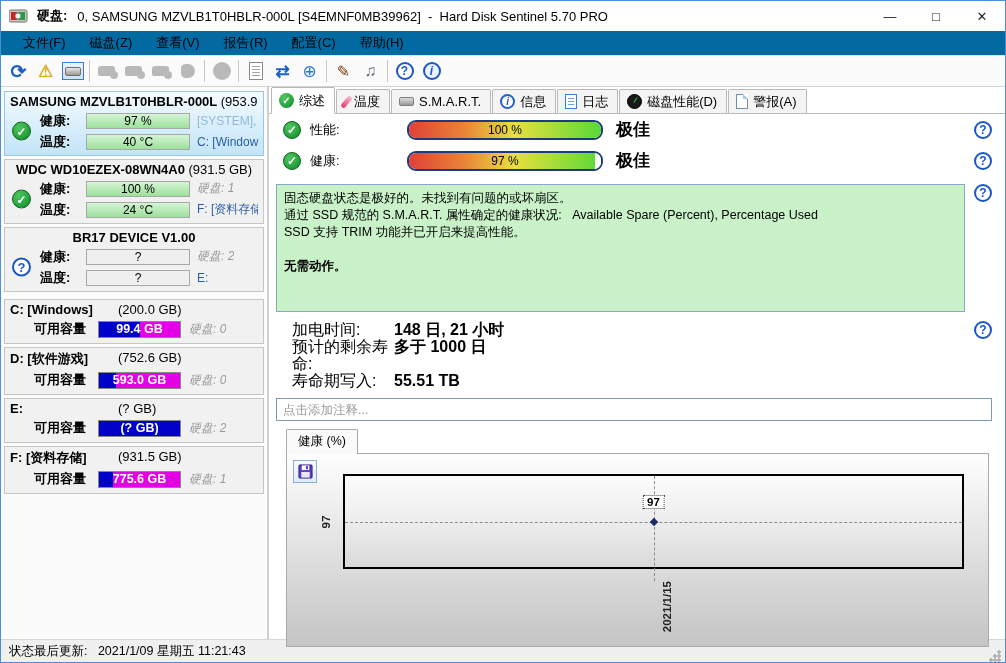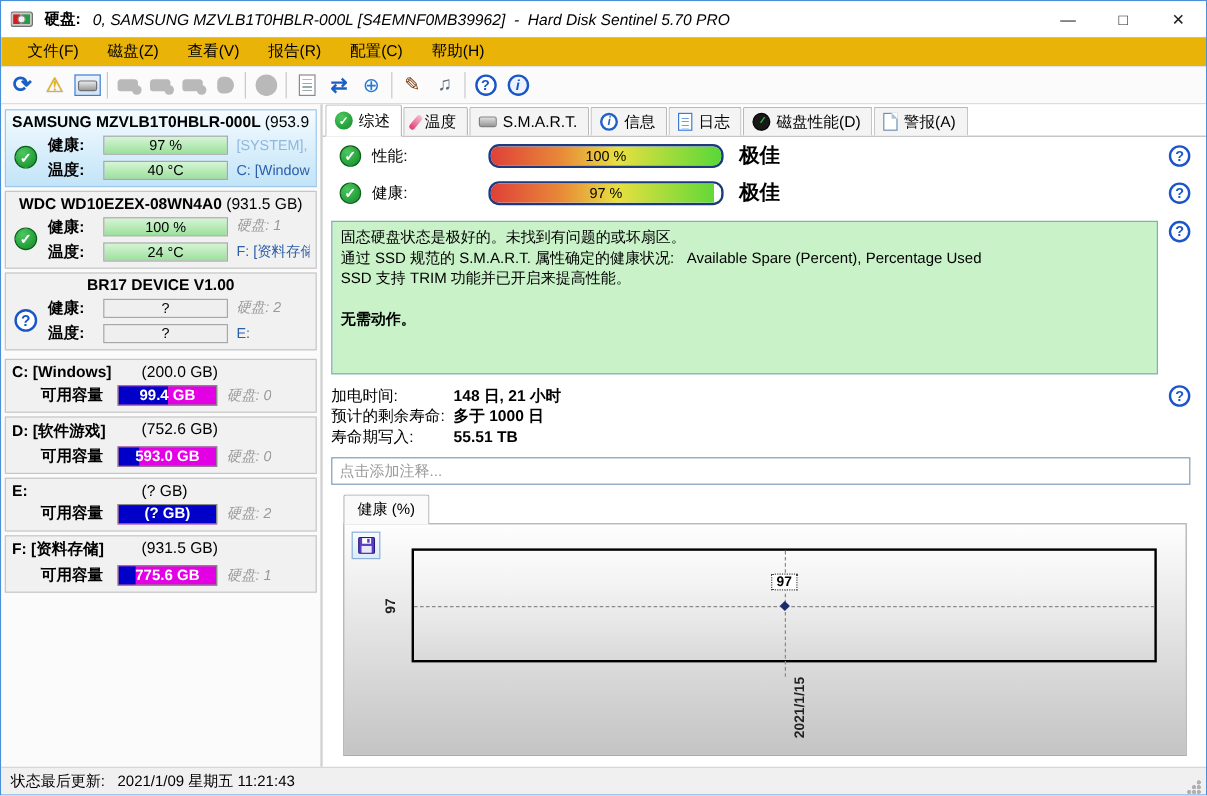--- a/index.html
+++ b/index.html
@@ -4,26 +4,26 @@
 <style>
   * { box-sizing: border-box; margin: 0; padding: 0; }
   html,body { width:1006px; height:663px; }
   body { font-family: "Liberation Sans", sans-serif; font-size: 13px; color:#000; background:#fff; }
   .window { width:1006px; height:663px; border:1px solid #4a90d9; display:flex; flex-direction:column; overflow:hidden; background:#fff; }
 
   
   .titlebar { height:30px; display:flex; align-items:center; background:#fff; padding-left:8px; flex:none; }
   .app-icon { width:20px; height:16px; margin-right:8px; flex:none; }
   .title-label { font-weight:bold; margin-right:10px; }
-  .title-text { white-space:pre;font-style:italic; }
+  .title-text { white-space:pre; }
   .win-controls { margin-left:auto; display:flex; height:30px; }
   .win-btn { width:46px; height:30px; display:flex; align-items:center; justify-content:center; font-size:13px; color:#222; cursor:default; }
 
   
-  .menubar { height:25px; display:flex; align-items:center; background:#eab308; border-bottom:1px solid #e3e3e3; padding-left:10px; flex:none; }
+  .menubar { height:25px; display:flex; align-items:center; background:#0369a1; border-bottom:1px solid #e3e3e3; padding-left:10px; flex:none; }
   .menu-item { padding:3px 12px; }
 
   
   .toolbar { height:31px; display:flex; align-items:center; background:#fbfbfb; border-bottom:1px solid #d5d5d5; padding-left:4px; flex:none; }
   .tbi { width:27px; height:26px; display:flex; align-items:center; justify-content:center; }
   .tb-sep { width:1px; height:22px; background:#c8c8c8; margin:0 3px; flex:none; }
   .g-refresh { color:#1b5fc4; font-size:19px; font-weight:bold; }
   .g-warn { color:#f0b400; font-size:17px; text-shadow:0 0 1px #806000; }
   .disk-framed { width:22px; height:18px; border:1px solid #3a7bd5; background:linear-gradient(#eaf3fc,#cfe3f7); display:flex; align-items:center; justify-content:center; }
   .disk-shape { width:16px; height:9px; background:linear-gradient(#e8e8e8,#9a9a9a); border:1px solid #707070; border-radius:2px; }
@@ -96,21 +96,21 @@
   .help-right { margin-left:auto; }
   .help-ico { width:18px; height:18px; border-radius:50%; border:2px solid #1a56c8; color:#1a56c8; background:#fff; font-weight:bold; font-size:12px; display:flex; align-items:center; justify-content:center; flex:none; }
 
   .box-row { display:flex; padding:8px 13px 0 7px; flex:none; }
   .status-box { flex:1; height:128px; background:#c9f2c9; border:1px solid #88a8c8; padding:5px 7px; font-size:12.5px; line-height:17px; overflow:hidden; }
   .status-box .ln { min-height:17px; white-space:pre-wrap; }
   .status-box .ln.bold { font-weight:bold; }
   .box-row .help-ico { margin-left:9px; }
 
   .stats-row { display:flex; padding:9px 13px 0 7px; flex:none; }
-  .stats-grid { font-size:13px; line-height:17px; }
+  .stats-grid { font-size:16px; line-height:17px;margin-left:16px; }
   .stat-line { display:flex; }
   .stat-label { width:102px; flex:none; }
   .stat-value { font-weight:bold; }
   .retest-wrap { margin-left:auto; display:flex; align-items:flex-start; gap:8px; }
   .retest-btn { width:108px; height:25px; border:2px solid #26428c; border-radius:4px; background:linear-gradient(#ffffff,#f1f1f1); font-size:13px; font-family:inherit; }
 
   .comment-row { padding:9px 13px 0 7px; flex:none; }
   .comment-input { width:100%; height:23px; border:1px solid #7f9db9; padding:0 6px; font-size:12.5px; font-family:inherit; color:#404040; }
   .comment-input::placeholder { color:#9a9a9a; }
 

